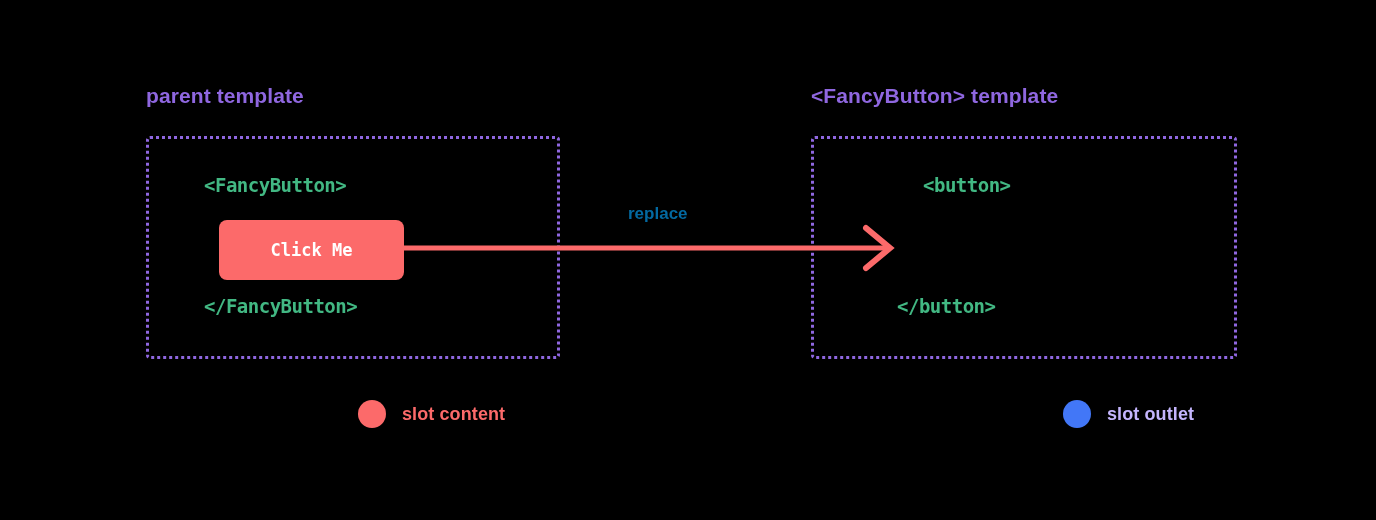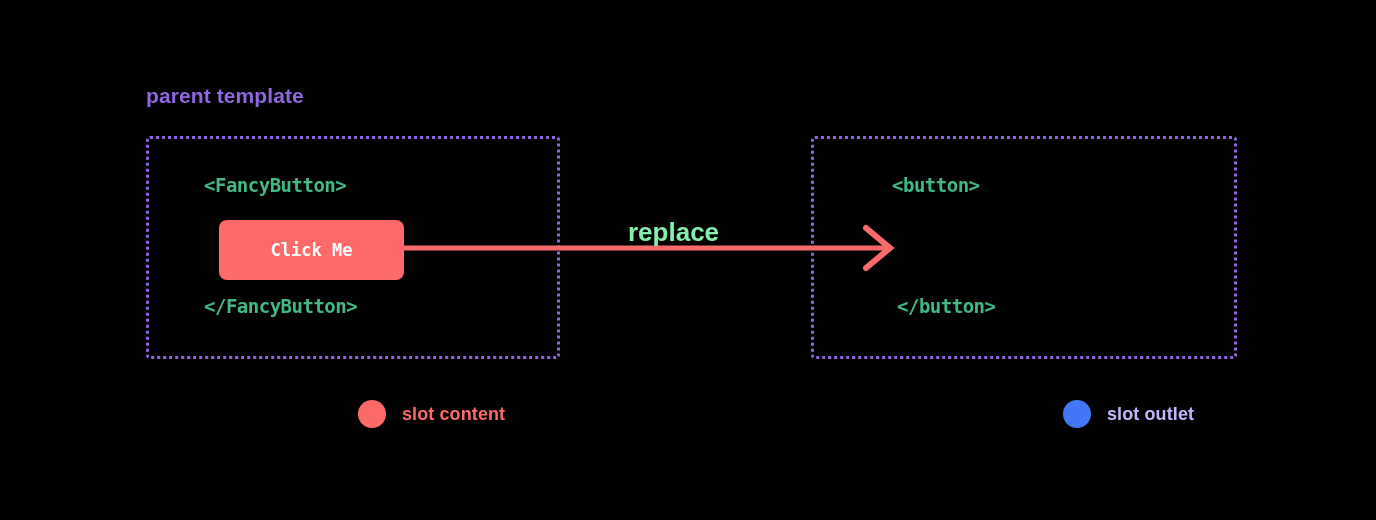--- a/index.html
+++ b/index.html
@@ -45,21 +45,21 @@
     position: absolute;
     font-family: "DejaVu Sans Mono", "Liberation Mono", monospace;
     font-size: 19px;
     font-weight: bold;
     color: #42b883;
     white-space: nowrap;
     letter-spacing: -0.5px;
   }
   #tag-open-fancy   { left: 204px; top: 174px; }
   #tag-close-fancy  { left: 204px; top: 295px; }
-  #tag-open-button  { left: 892px; top: 174px; }
+  #tag-open-button  { left: 923px; top: 174px; }
   #tag-close-button { left: 897px; top: 295px; }
 
   
   .chip {
     position: absolute;
     box-sizing: border-box;
     display: flex;
     align-items: center;
     justify-content: center;
     border-radius: 8px;
@@ -83,25 +83,24 @@
   #arrow-layer {
     position: absolute;
     left: 0; top: 0;
     width: 1376px; height: 520px;
     pointer-events: none;
   }
   #arrow-label {
     position: absolute;
     left: 628px; top: 204px;
     font-family: "Liberation Sans", sans-serif;
-    font-size: 26px;
+    font-size: 17px;
     font-weight: bold;
-    color: #86efac;
+    color: #0369a1;
     white-space: nowrap;
-    margin-top: 13px;
   }
 
   
   .legend-item {
     position: absolute;
     display: flex;
     align-items: center;
     gap: 16px;
     white-space: nowrap;
   }
@@ -132,20 +131,21 @@
   <div class="panel-label" id="label-parent">parent template</div>
 
   <div class="template-box" id="box-parent"></div>
 
   <div class="code-tag" id="tag-open-fancy">&lt;FancyButton&gt;</div>
 
   <div class="chip" id="chip-click-me">Click Me</div>
 
   <div class="code-tag" id="tag-close-fancy">&lt;/FancyButton&gt;</div>
 
+  <div class="panel-label" id="label-fancy">&lt;FancyButton&gt; template</div>
 
   <div class="template-box" id="box-fancy"></div>
 
   <div class="code-tag" id="tag-open-button">&lt;button&gt;</div>
 
 
   <div class="code-tag" id="tag-close-button">&lt;/button&gt;</div>
 
   <svg id="arrow-layer" viewBox="0 0 1376 520">
     <line x1="404" y1="248" x2="888" y2="248" stroke="#fc6a6a" stroke-width="5" stroke-linecap="butt"></line>

